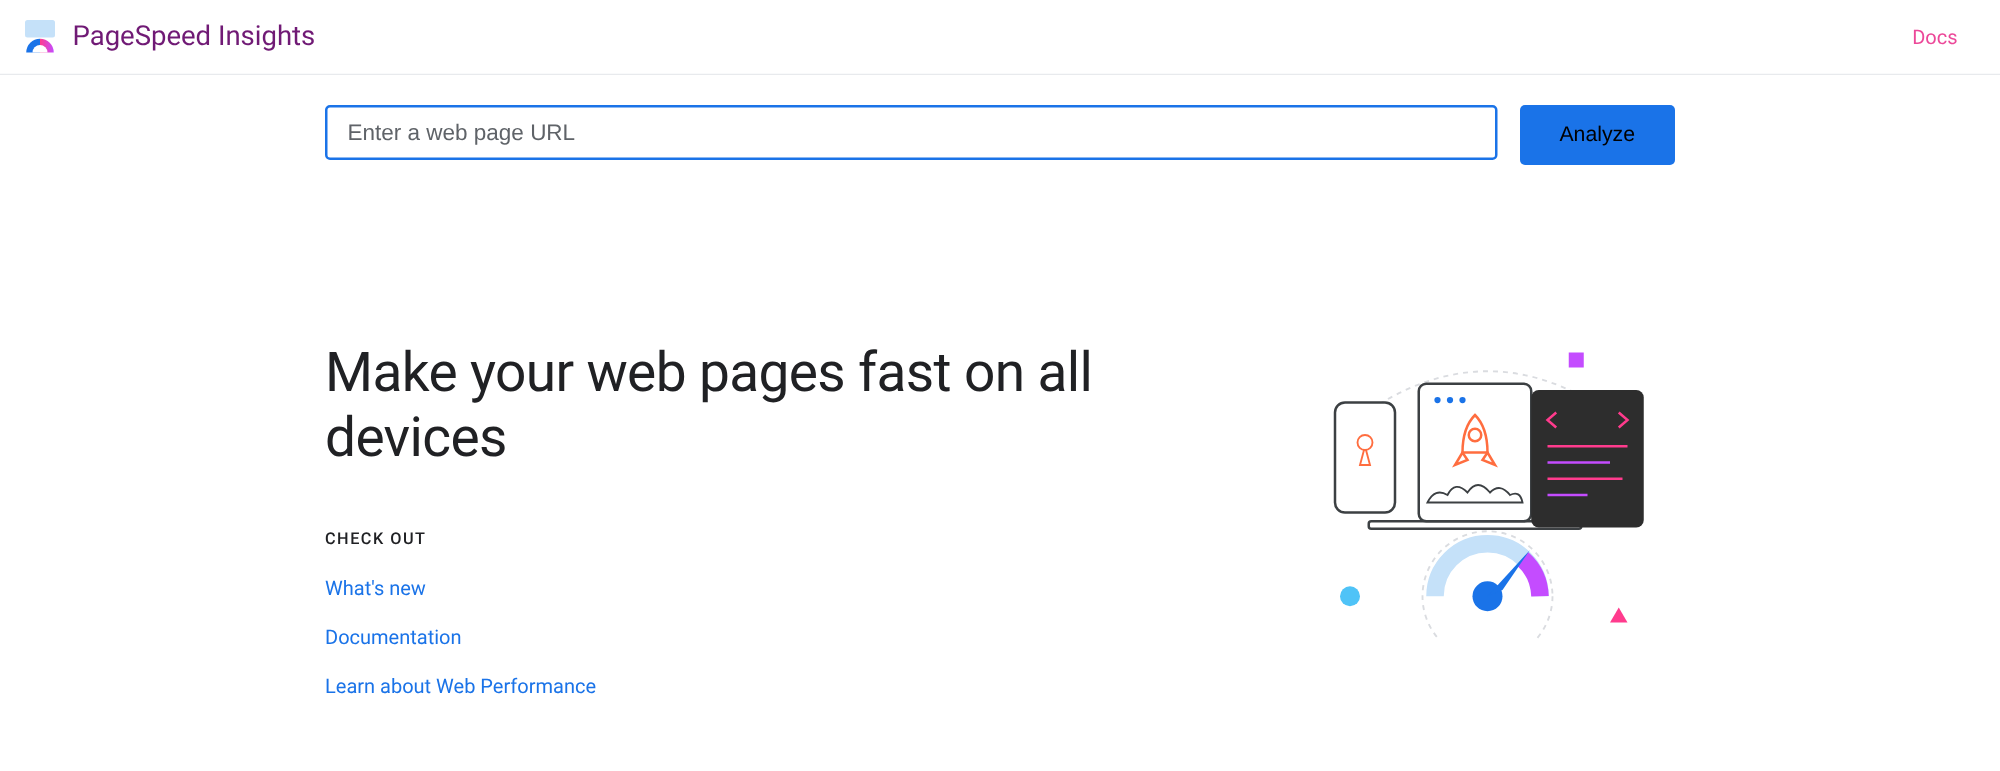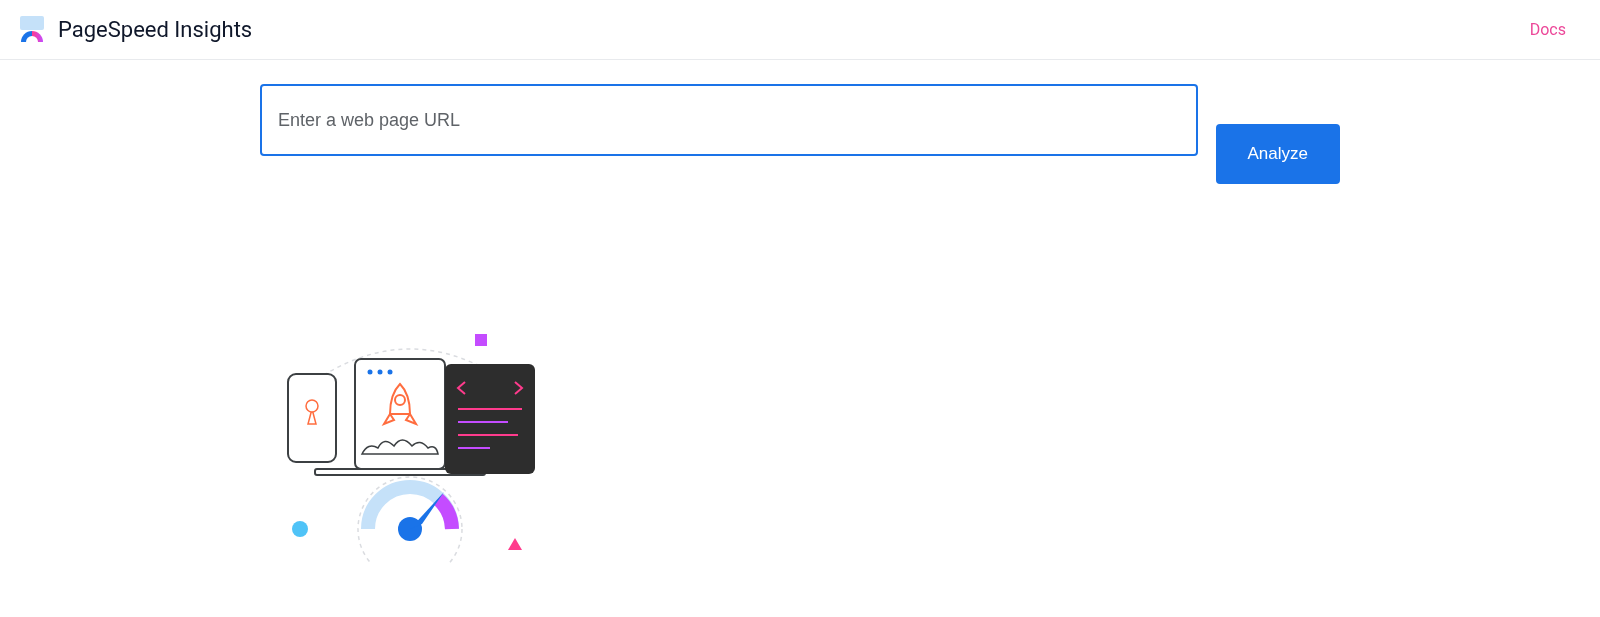--- a/index.html
+++ b/index.html
@@ -56,64 +56,63 @@
       position: absolute;
       top: 5px;
       left: 5px;
       width: 12px;
       height: 6px;
       background: #fff;
       border-radius: 12px 12px 0 0;
     }
     .app-title {
       font-size: 22px;
-      color: #0f172a;
+      color: #701a75;
       font-weight: 400;
     }
     .docs-link {
       color: #ec4899;
       font-size: 16px;
       text-decoration: none;
       padding-right: 16px;
     }
     .content {
       max-width: 1120px;
       margin: 0 auto;
       padding: 24px 20px 0;
     }
     .search-row {
       display: flex;
       gap: 18px;
       align-items: stretch;
     }
     .url-input {
       flex: 1;
-      height: 72px;
+      height: 44px;
       border: 2px solid #1a73e8;
       border-radius: 4px;
       padding: 0 16px;
       font-size: 18px;
       color: #202124;
       outline: none;
     }
     .url-input::placeholder {
       color: #5f6368;
     }
     .analyze-btn {
       background: #1a73e8;
-      color: #ffffff;
+      color: #000000;
       border: none;
       border-radius: 4px;
       padding: 0 32px;
       font-size: 17px;
       font-weight: 500;
       cursor: pointer;
-      height: 60px;
+      height: 48px;
       min-width: 116px;
-      margin-top: 40px;
     }
     .hero {
       display: flex;
       justify-content: space-between;
       align-items: flex-start;
       margin-top: 140px;
     }
     .hero-left {
       flex: 1;
       max-width: 760px;
@@ -167,20 +166,29 @@
   <a href="#" class="docs-link">Docs</a>
 </div>
 
 <div class="content">
   <div class="search-row">
     <input type="text" class="url-input" placeholder="Enter a web page URL" style="">
     <button class="analyze-btn">Analyze</button>
   </div>
 
   <div class="hero">
+    <div class="hero-left">
+      <h1 class="hero-heading">Make your web pages fast on all devices</h1>
+      <div class="checkout-label">CHECK OUT</div>
+      <div class="checkout-links">
+        <a href="#">What's new</a>
+        <a href="#">Documentation</a>
+        <a href="#">Learn about Web Performance</a>
+      </div>
+    </div>
     <div class="hero-illustration">
       <svg viewBox="0 0 300 240">
 
         <path d="M 50 60 Q 150 -10 250 60" stroke="#dadce0" stroke-width="1.5" stroke-dasharray="4 4" fill="none"></path>
 
         <rect x="215" y="10" width="12" height="12" fill="#c44cff"></rect>
 
         <rect x="28" y="50" width="48" height="88" rx="8" fill="#fff" stroke="#3c4043" stroke-width="2"></rect>
         <path d="M 52 85 L 48 100 L 56 100 Z" fill="#fff" stroke="#ff6d3f" stroke-width="1.5"></path>
         <circle cx="52" cy="82" r="6" fill="#fff" stroke="#ff6d3f" stroke-width="1.5"></circle>

